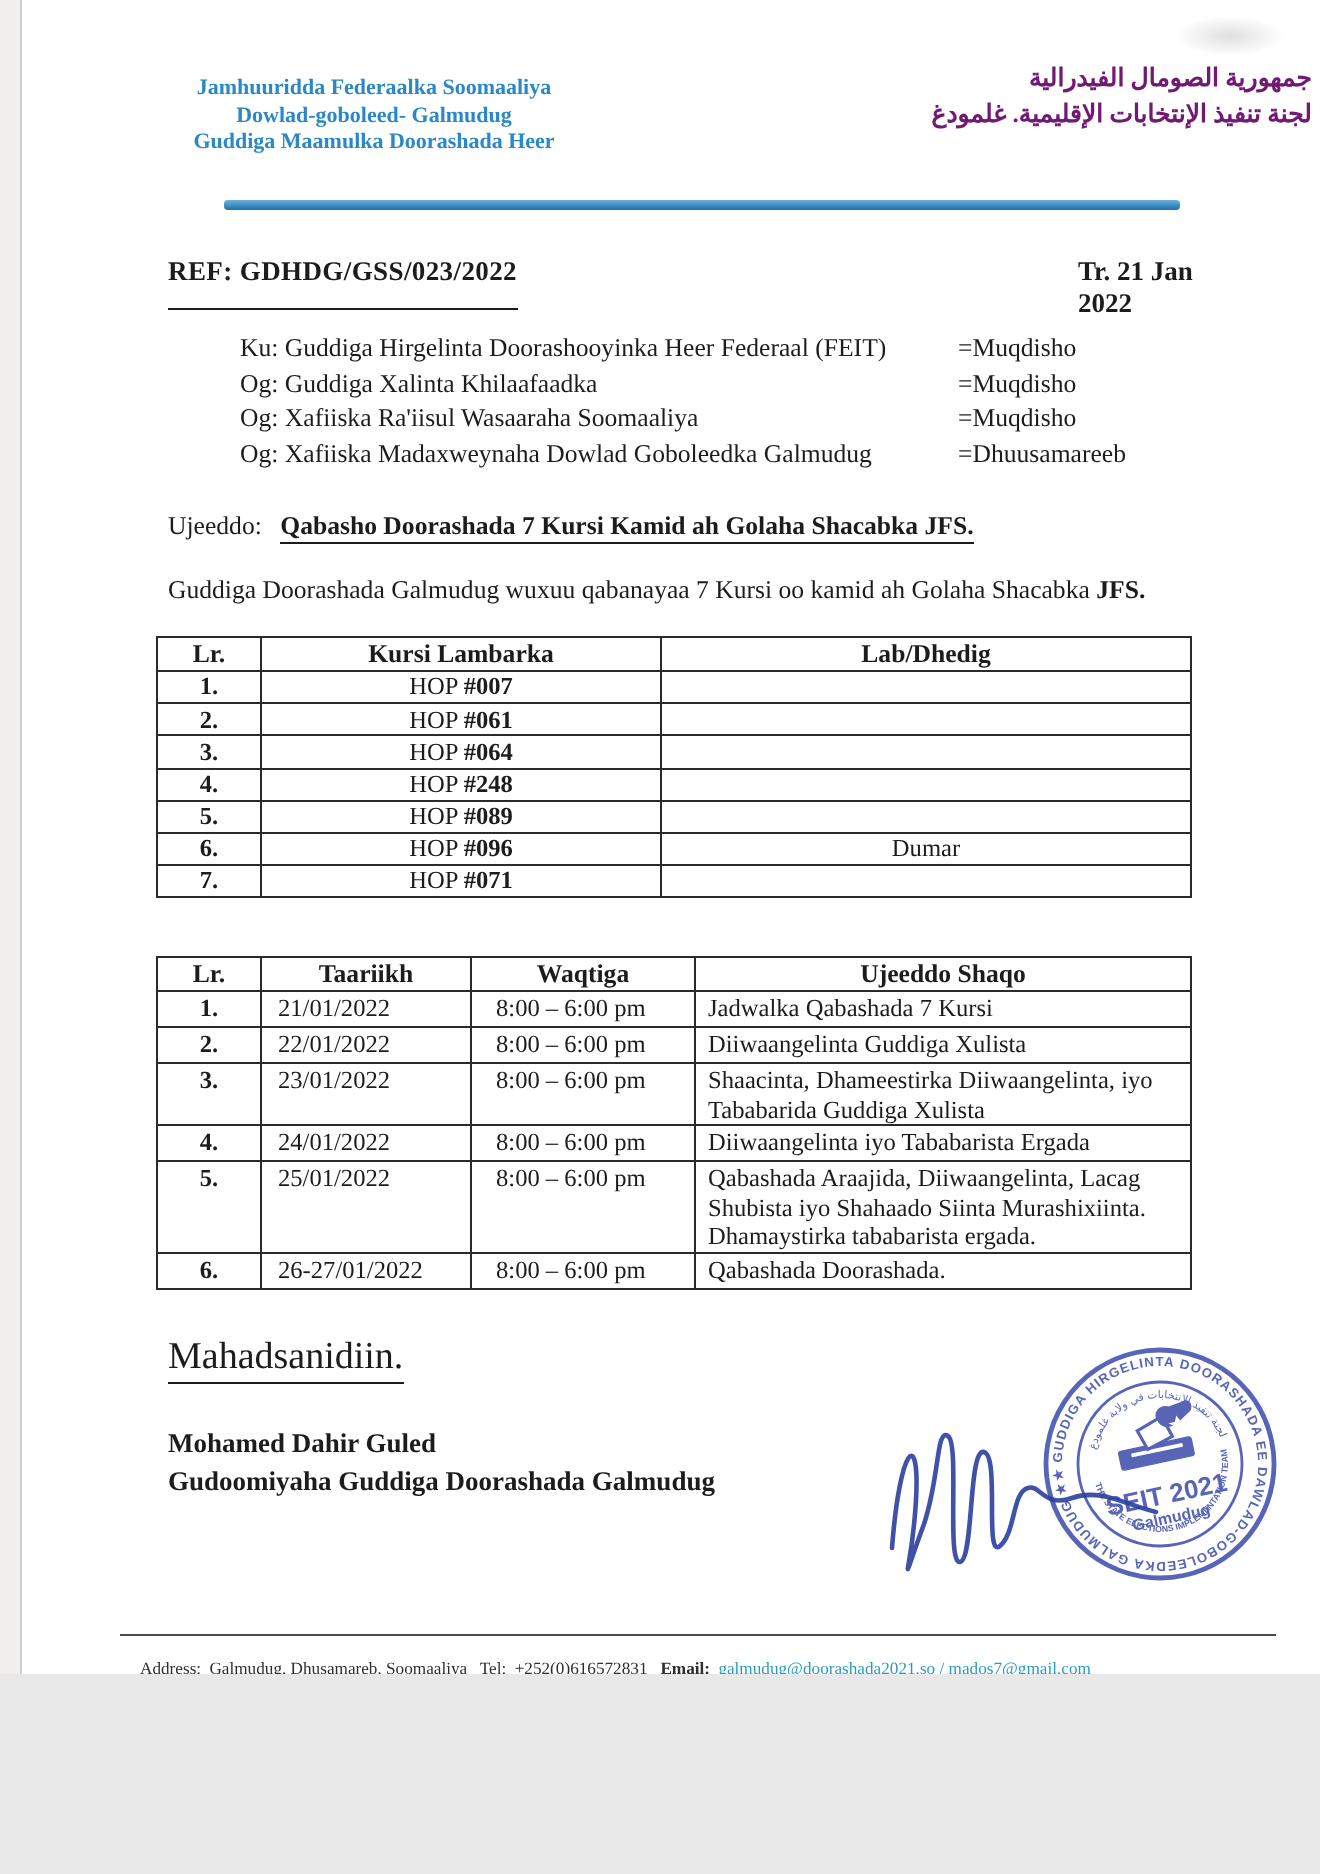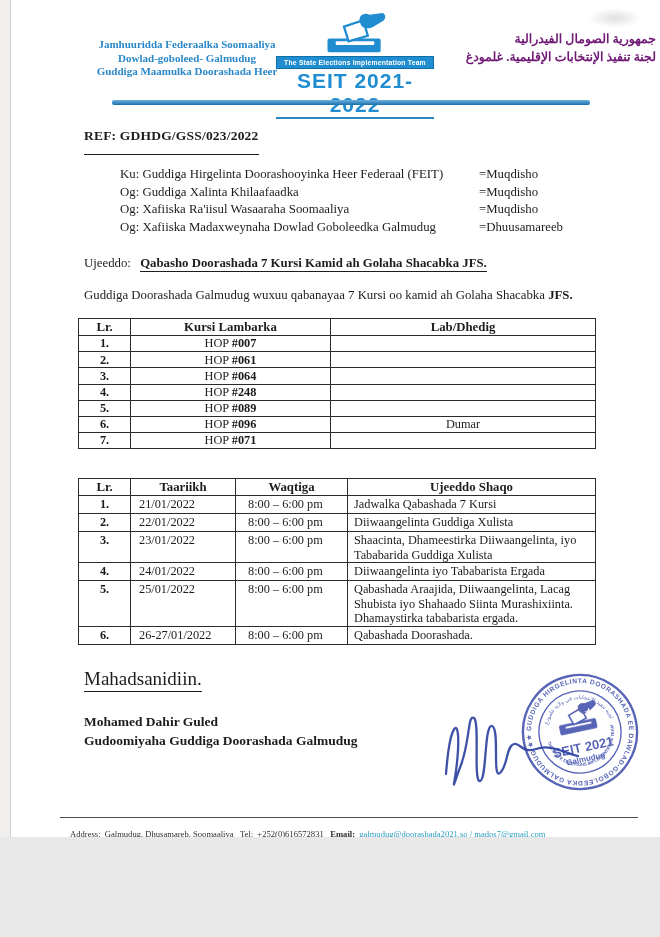--- a/index.html
+++ b/index.html
@@ -93,37 +93,31 @@
       </symbol>
     </defs>
   </svg>
 
   <div class="hdr-left">
     <div>Jamhuuridda Federaalka Soomaaliya</div>
     <div>Dowlad-goboleed- Galmudug</div>
     <div>Guddiga Maamulka Doorashada Heer</div>
   </div>
 
-  <div class="logo">
-    <svg class="logo-icon" width="96" height="44" viewBox="0 0 72 48">
-        <use href="#ballot"></use>
-      </svg>
-    <span class="logo-banner">The State Elections Implementation Team</span>
-    <span class="logo-title">SEIT 2021-2022</span>
-  </div>
 
   <div class="hdr-right">
     <div>جمهورية الصومال الفيدرالية</div>
     <div>لجنة تنفيذ الإنتخابات الإقليمية. غلمودغ</div>
   </div>
 
   <div class="hdr-rule"></div>
 
   <div class="refline">
     <span class="ref-no">REF:  GDHDG/GSS/023/2022</span>
+    <span class="ref-date">Tr. 21 Jan 2022</span>
   </div>
 
   <div class="recips">
     <div class="recip-row">
       <span class="who">Ku: Guddiga Hirgelinta Doorashooyinka Heer Federaal (FEIT)</span>
       <span class="loc">=Muqdisho</span>
     </div>
     <div class="recip-row">
       <span class="who">Og: Guddiga Xalinta Khilaafaadka</span>
       <span class="loc">=Muqdisho</span>

